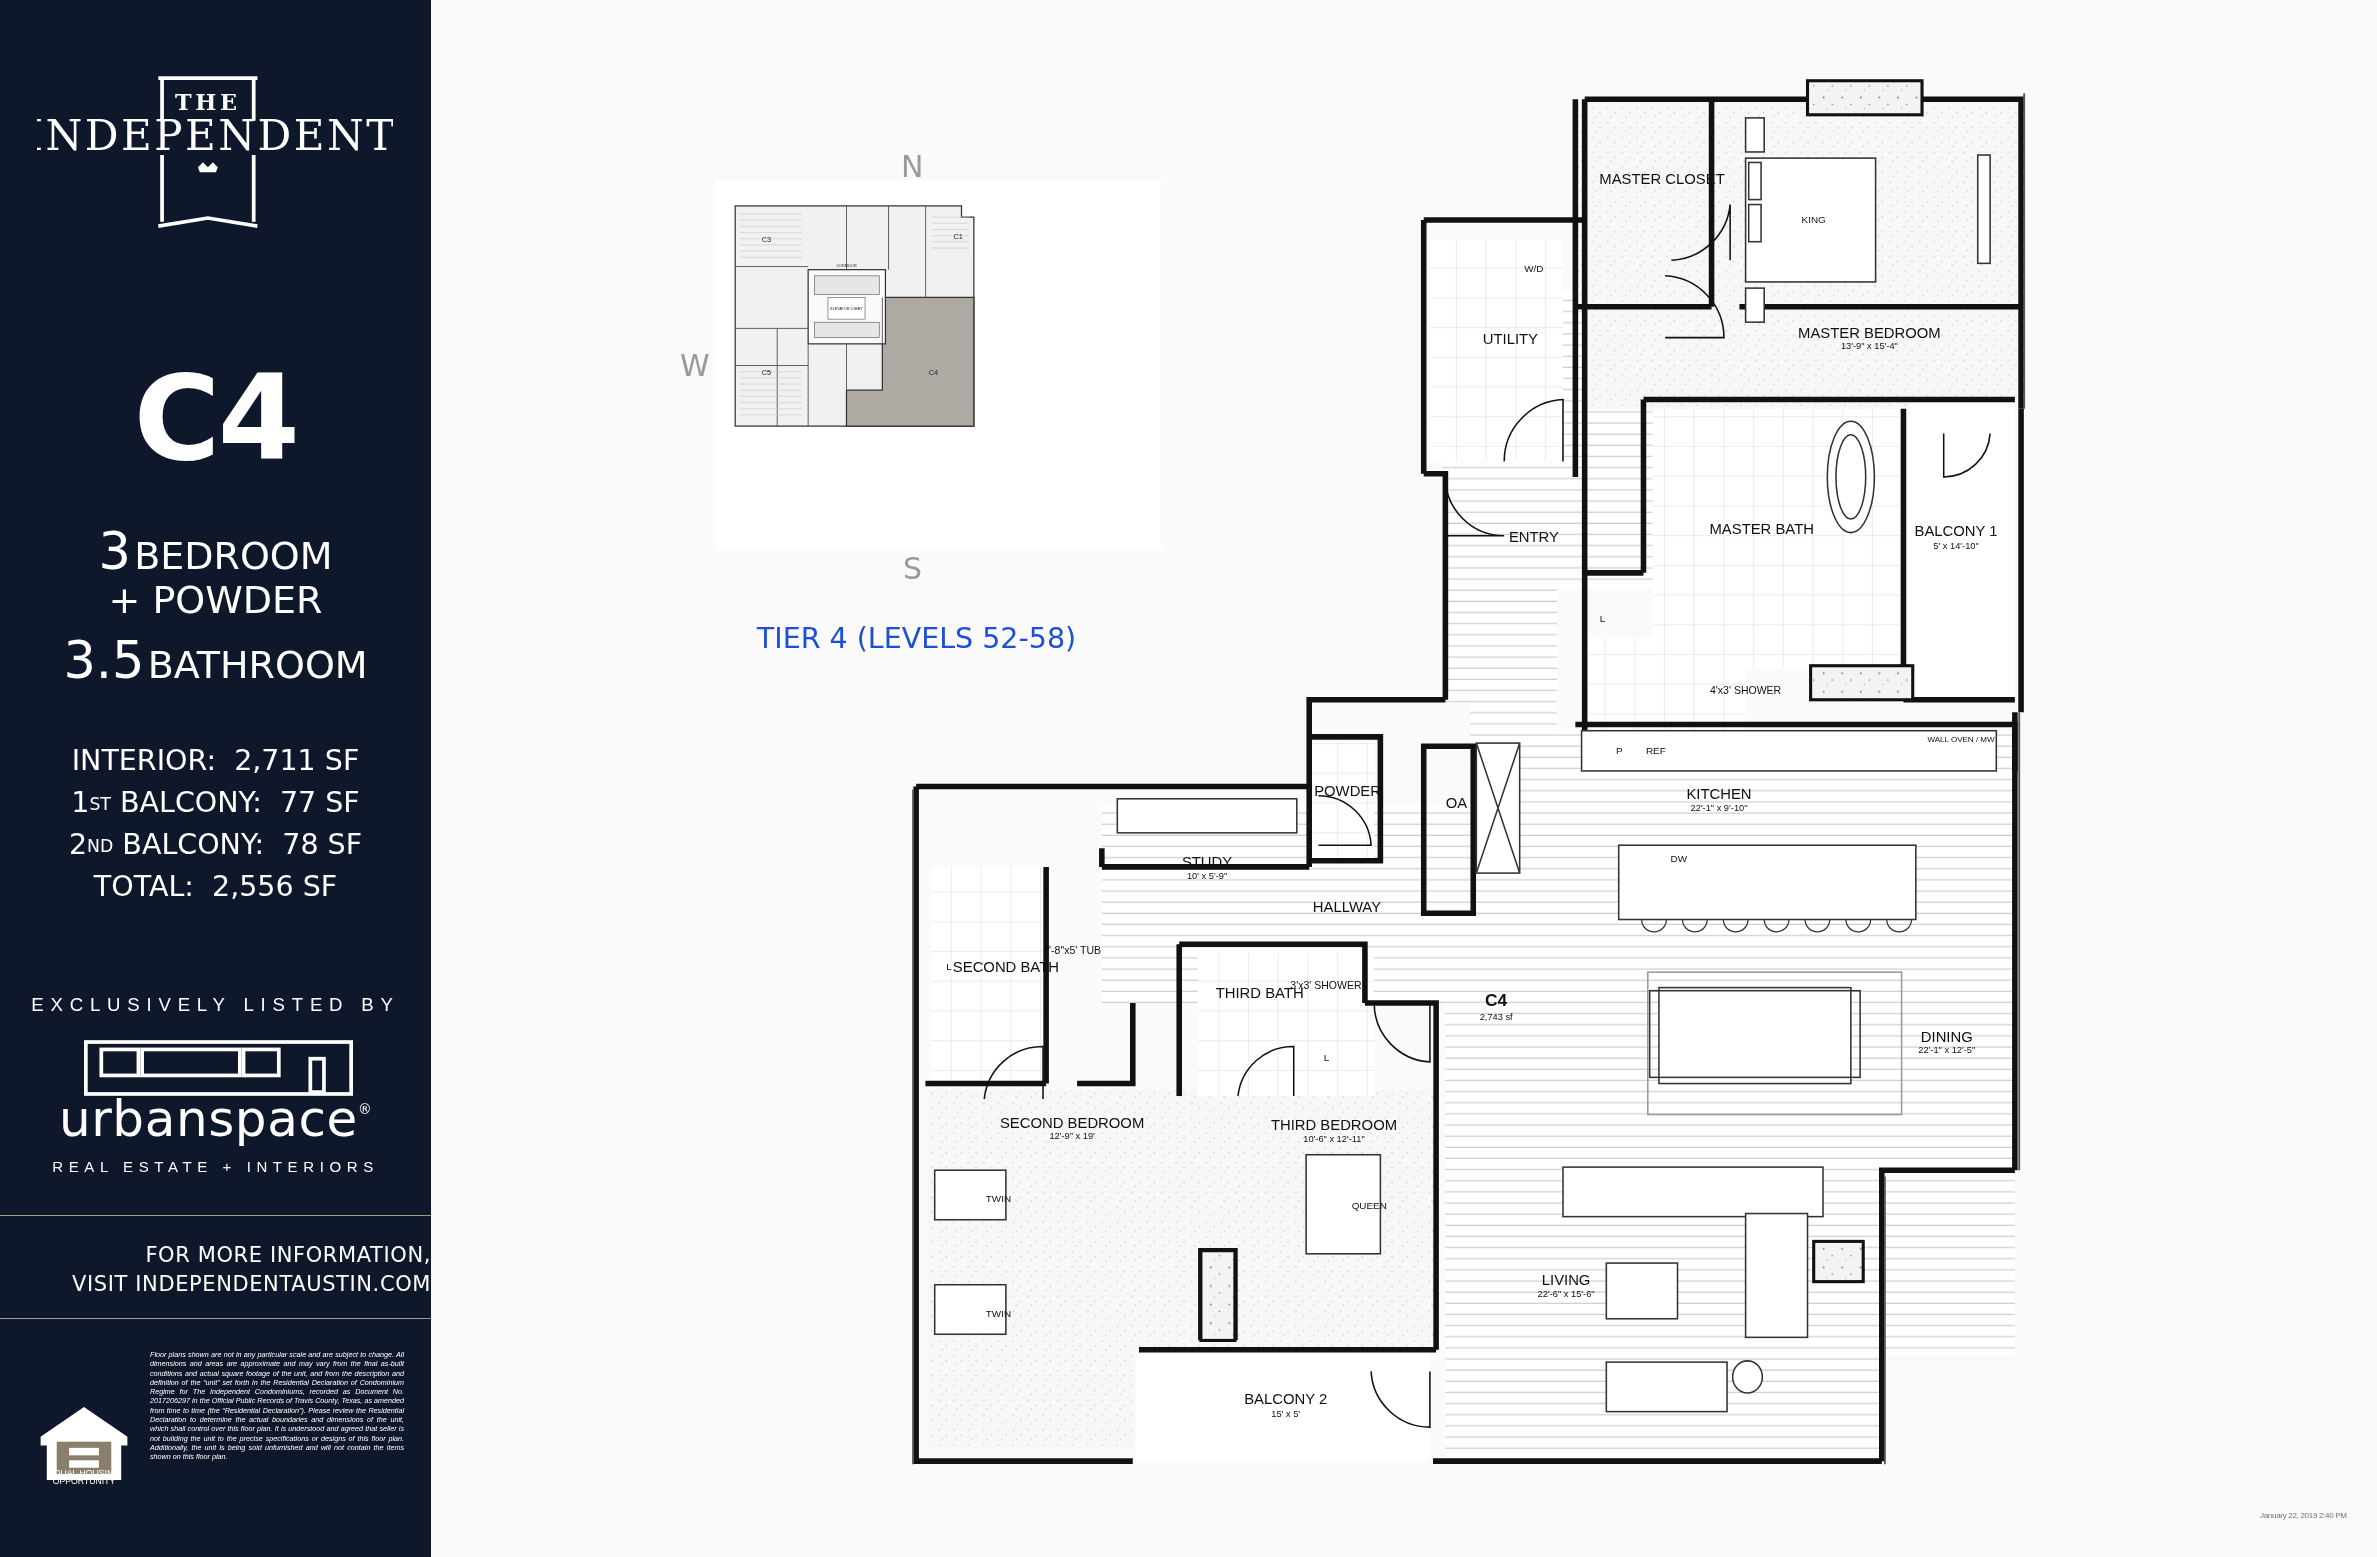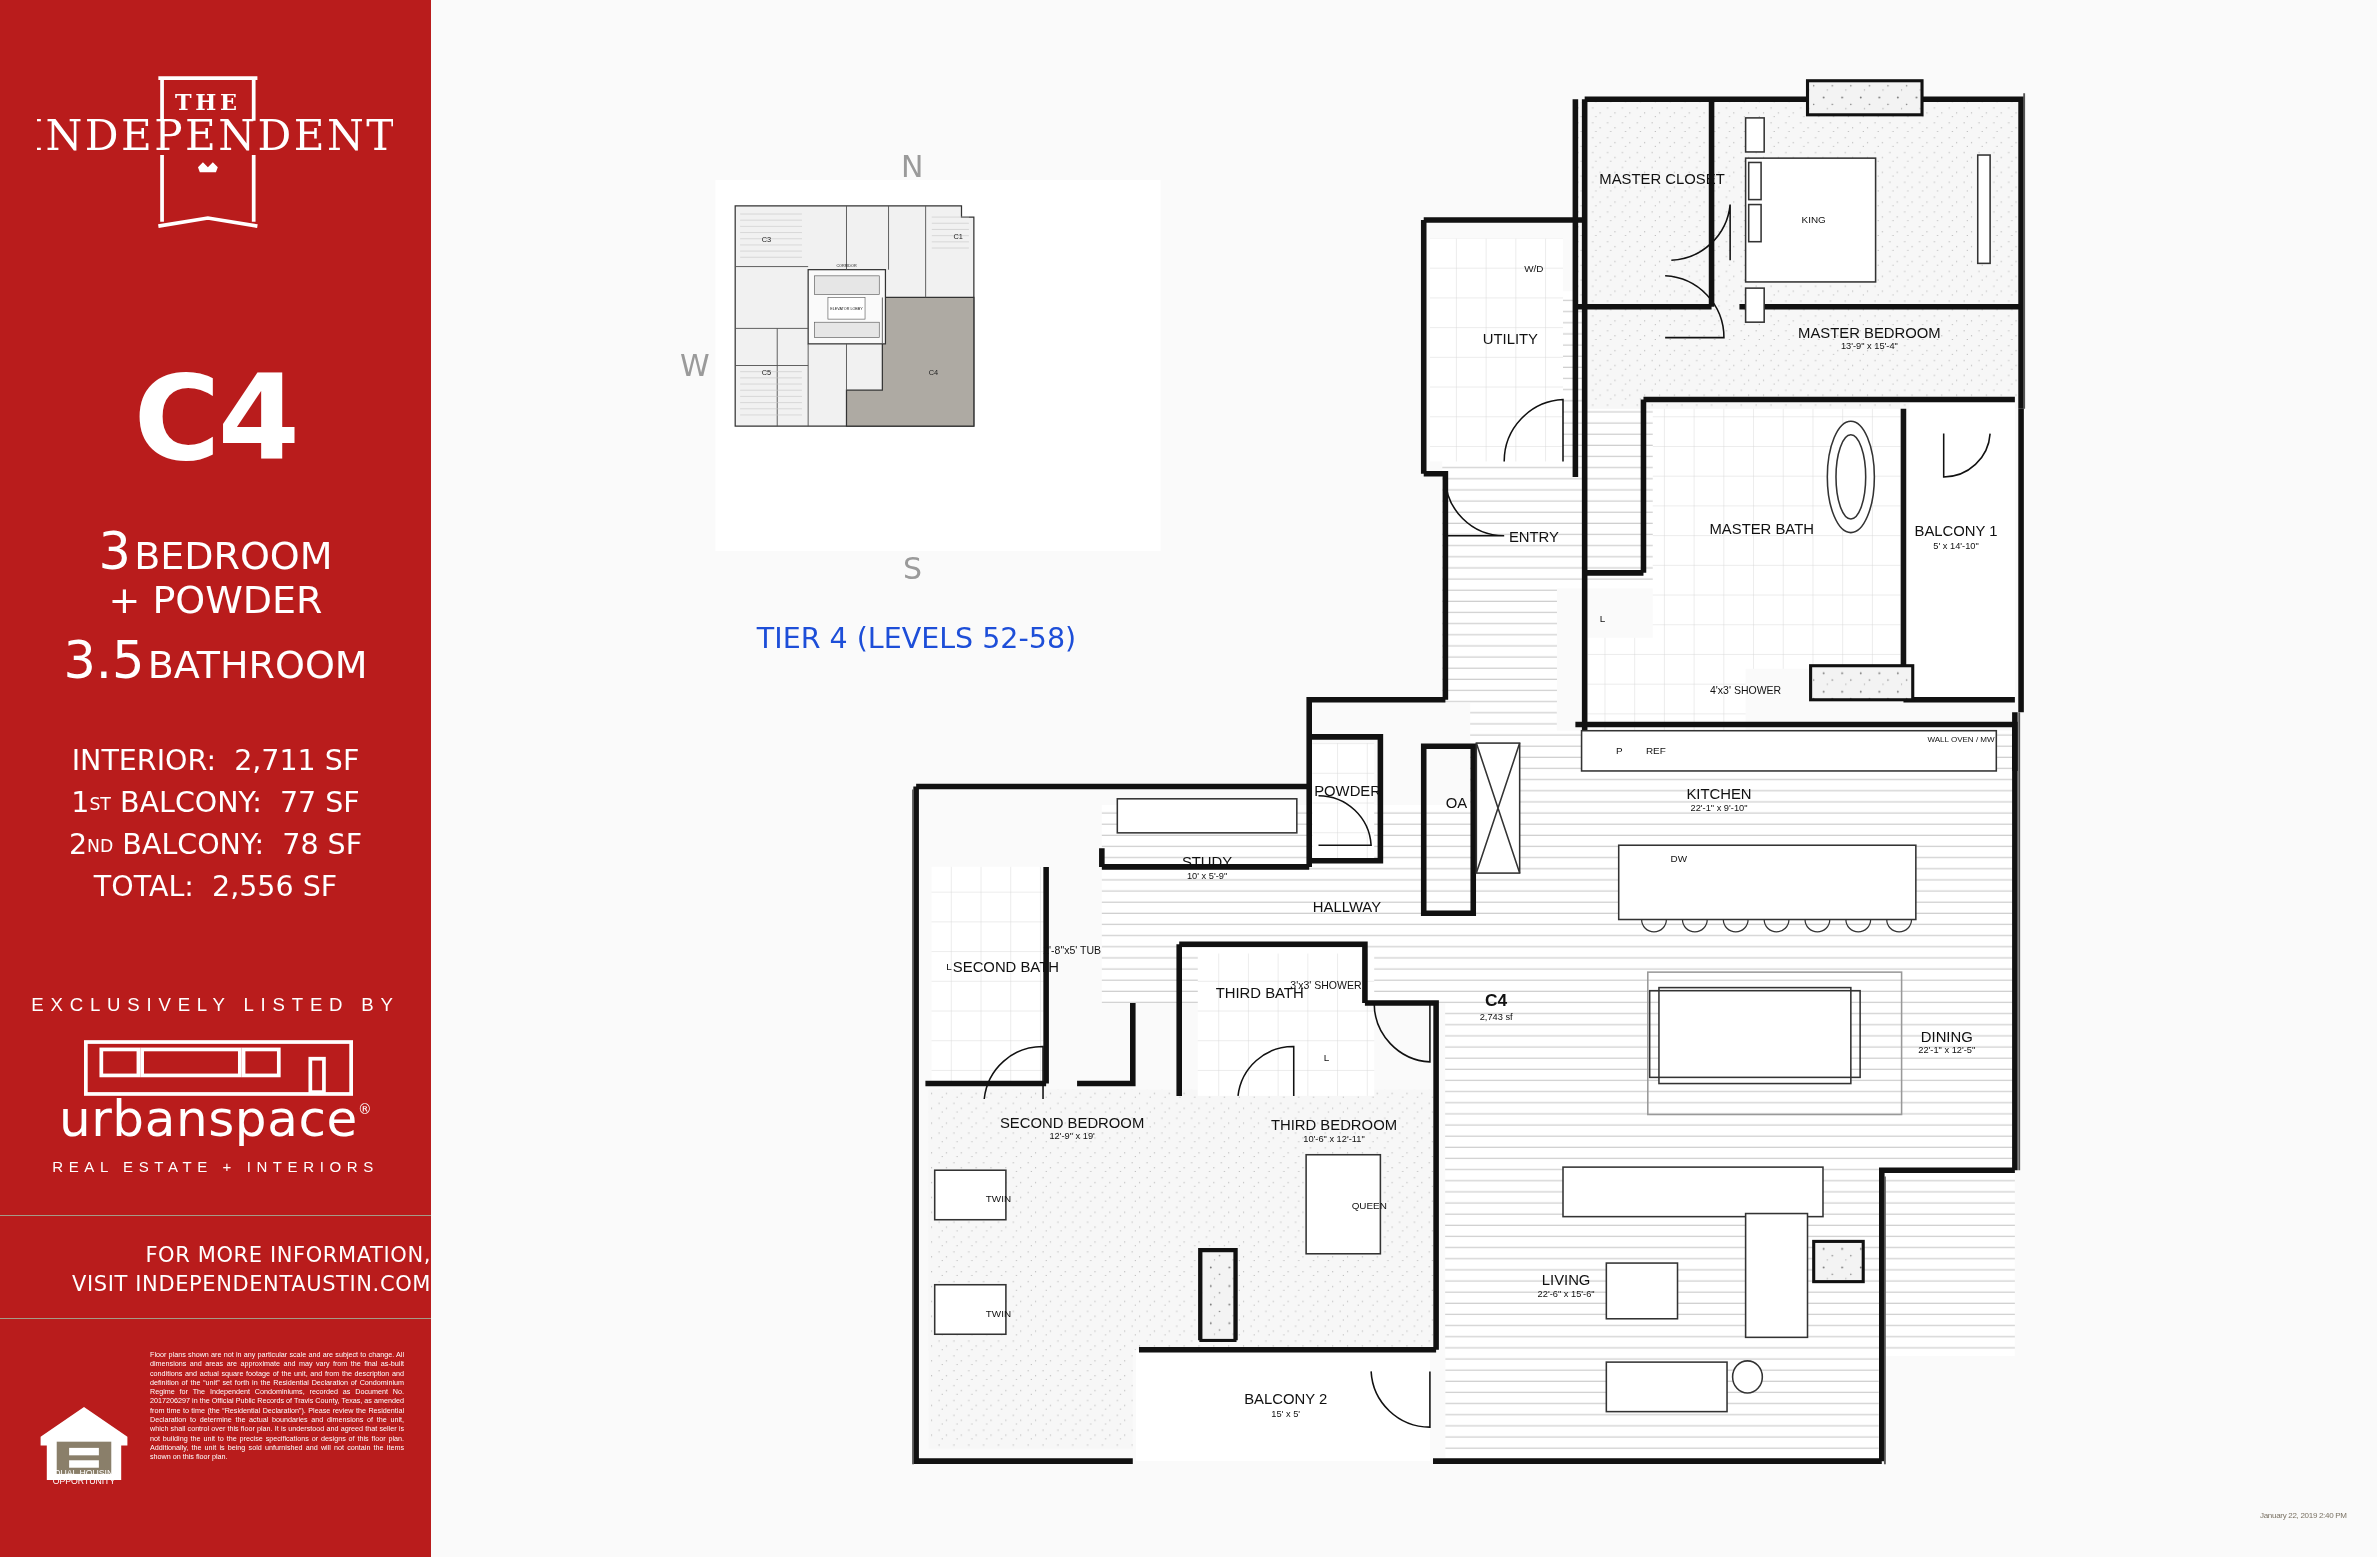--- a/index.html
+++ b/index.html
@@ -1,37 +1,37 @@
 <!DOCTYPE html>
 <html style="font-size:10px"><head>
 <meta charset="utf-8">
 <style>
   html,body{margin:0;padding:0;}
   body{width:2377px;height:1558px;position:relative;overflow:hidden;background:#fafafa;font-family:"Liberation Sans",sans-serif;}
-  .sidebar{position:absolute;left:0;top:0;width:431px;height:1558px;background:#b91c1c;color:#fff;}
+  .sidebar{position:absolute;left:0;top:0;width:431px;height:1558px;background:#0f172a;color:#fff;}
   .logo{position:absolute;left:37px;top:37px;width:356px;height:211px;}
   .logo svg{width:100%;height:100%;}
   .unit-code{position:absolute;left:0;width:431px;top:359px;text-align:center;font-family:"DejaVu Sans",sans-serif;font-weight:bold;font-size:118px;letter-spacing:-2.5px;line-height:118px;}
   .unit-type{position:absolute;left:0;width:431px;text-align:center;font-family:"DejaVu Sans",sans-serif;font-weight:normal;color:#fff;line-height:1;}
   .unit-type .num{font-size:51px;}
   .unit-type .word{font-size:38px;}
   .line1{top:526px;}
   .line2{top:581px;}
   .line3{top:635px;}
   .areas{position:absolute;left:0;width:431px;top:740px;text-align:center;font-family:"DejaVu Sans",sans-serif;font-size:28.5px;line-height:42px;}
   .areas sup{font-size:17.3px;vertical-align:top;position:relative;top:1.2px;}
   .listed{position:absolute;left:0;width:431px;top:994px;text-align:center;font-size:18.6px;letter-spacing:6.8px;font-family:"Liberation Sans",sans-serif;}
   .us-logo{position:absolute;left:84px;top:1040px;width:269px;height:56px;}
   .us-word{position:absolute;left:0;width:431px;top:1090px;text-align:center;font-family:"DejaVu Sans",sans-serif;font-size:50px;letter-spacing:0.6px;}
   .us-word b{font-weight:normal;}
   .us-word sup{font-size:13.6px;vertical-align:top;position:relative;top:11px;}
   .us-tag{position:absolute;left:0;width:431px;top:1158px;text-align:center;font-size:15px;letter-spacing:5.6px;}
   .divider{position:absolute;left:0;width:431px;height:1.2px;background:#a59b88;}
   .more-info{position:absolute;left:0;width:431px;top:1241px;text-align:right;font-family:"DejaVu Sans",sans-serif;font-size:21px;line-height:28.5px;letter-spacing:0.6px;}
-  .disclaimer{position:absolute;left:150px;top:1350px;width:254px;font-size:7.2px;line-height:9.3px;text-align:justify;color:#fff;}
+  .disclaimer{position:absolute;left:150px;top:1350px;width:254px;font-size:7.2px;line-height:9.3px;text-align:justify;color:#fff;font-style:italic;}
   .eho{position:absolute;left:38px;top:1402px;width:92px;height:93px;}
   .eho-text{position:absolute;left:38px;top:1469px;width:92px;text-align:center;font-size:8.7px;line-height:8px;}
   .plan-wrap{position:absolute;left:0;top:0;width:2377px;height:1558px;}
   .compass{position:absolute;font-family:"DejaVu Sans",sans-serif;font-size:30px;color:#9a9a9a;}
   .tier-label{position:absolute;left:731px;top:622px;width:371px;text-align:center;font-family:"DejaVu Sans",sans-serif;font-size:28.5px;color:#1d4ed8;}
   .timestamp{position:absolute;left:2260px;top:1511px;font-size:8px;color:#7a7264;letter-spacing:-0.3px;}
   .rl{font-family:"Liberation Sans",sans-serif;fill:#111;}
 </style>
 </head>
 <body>

